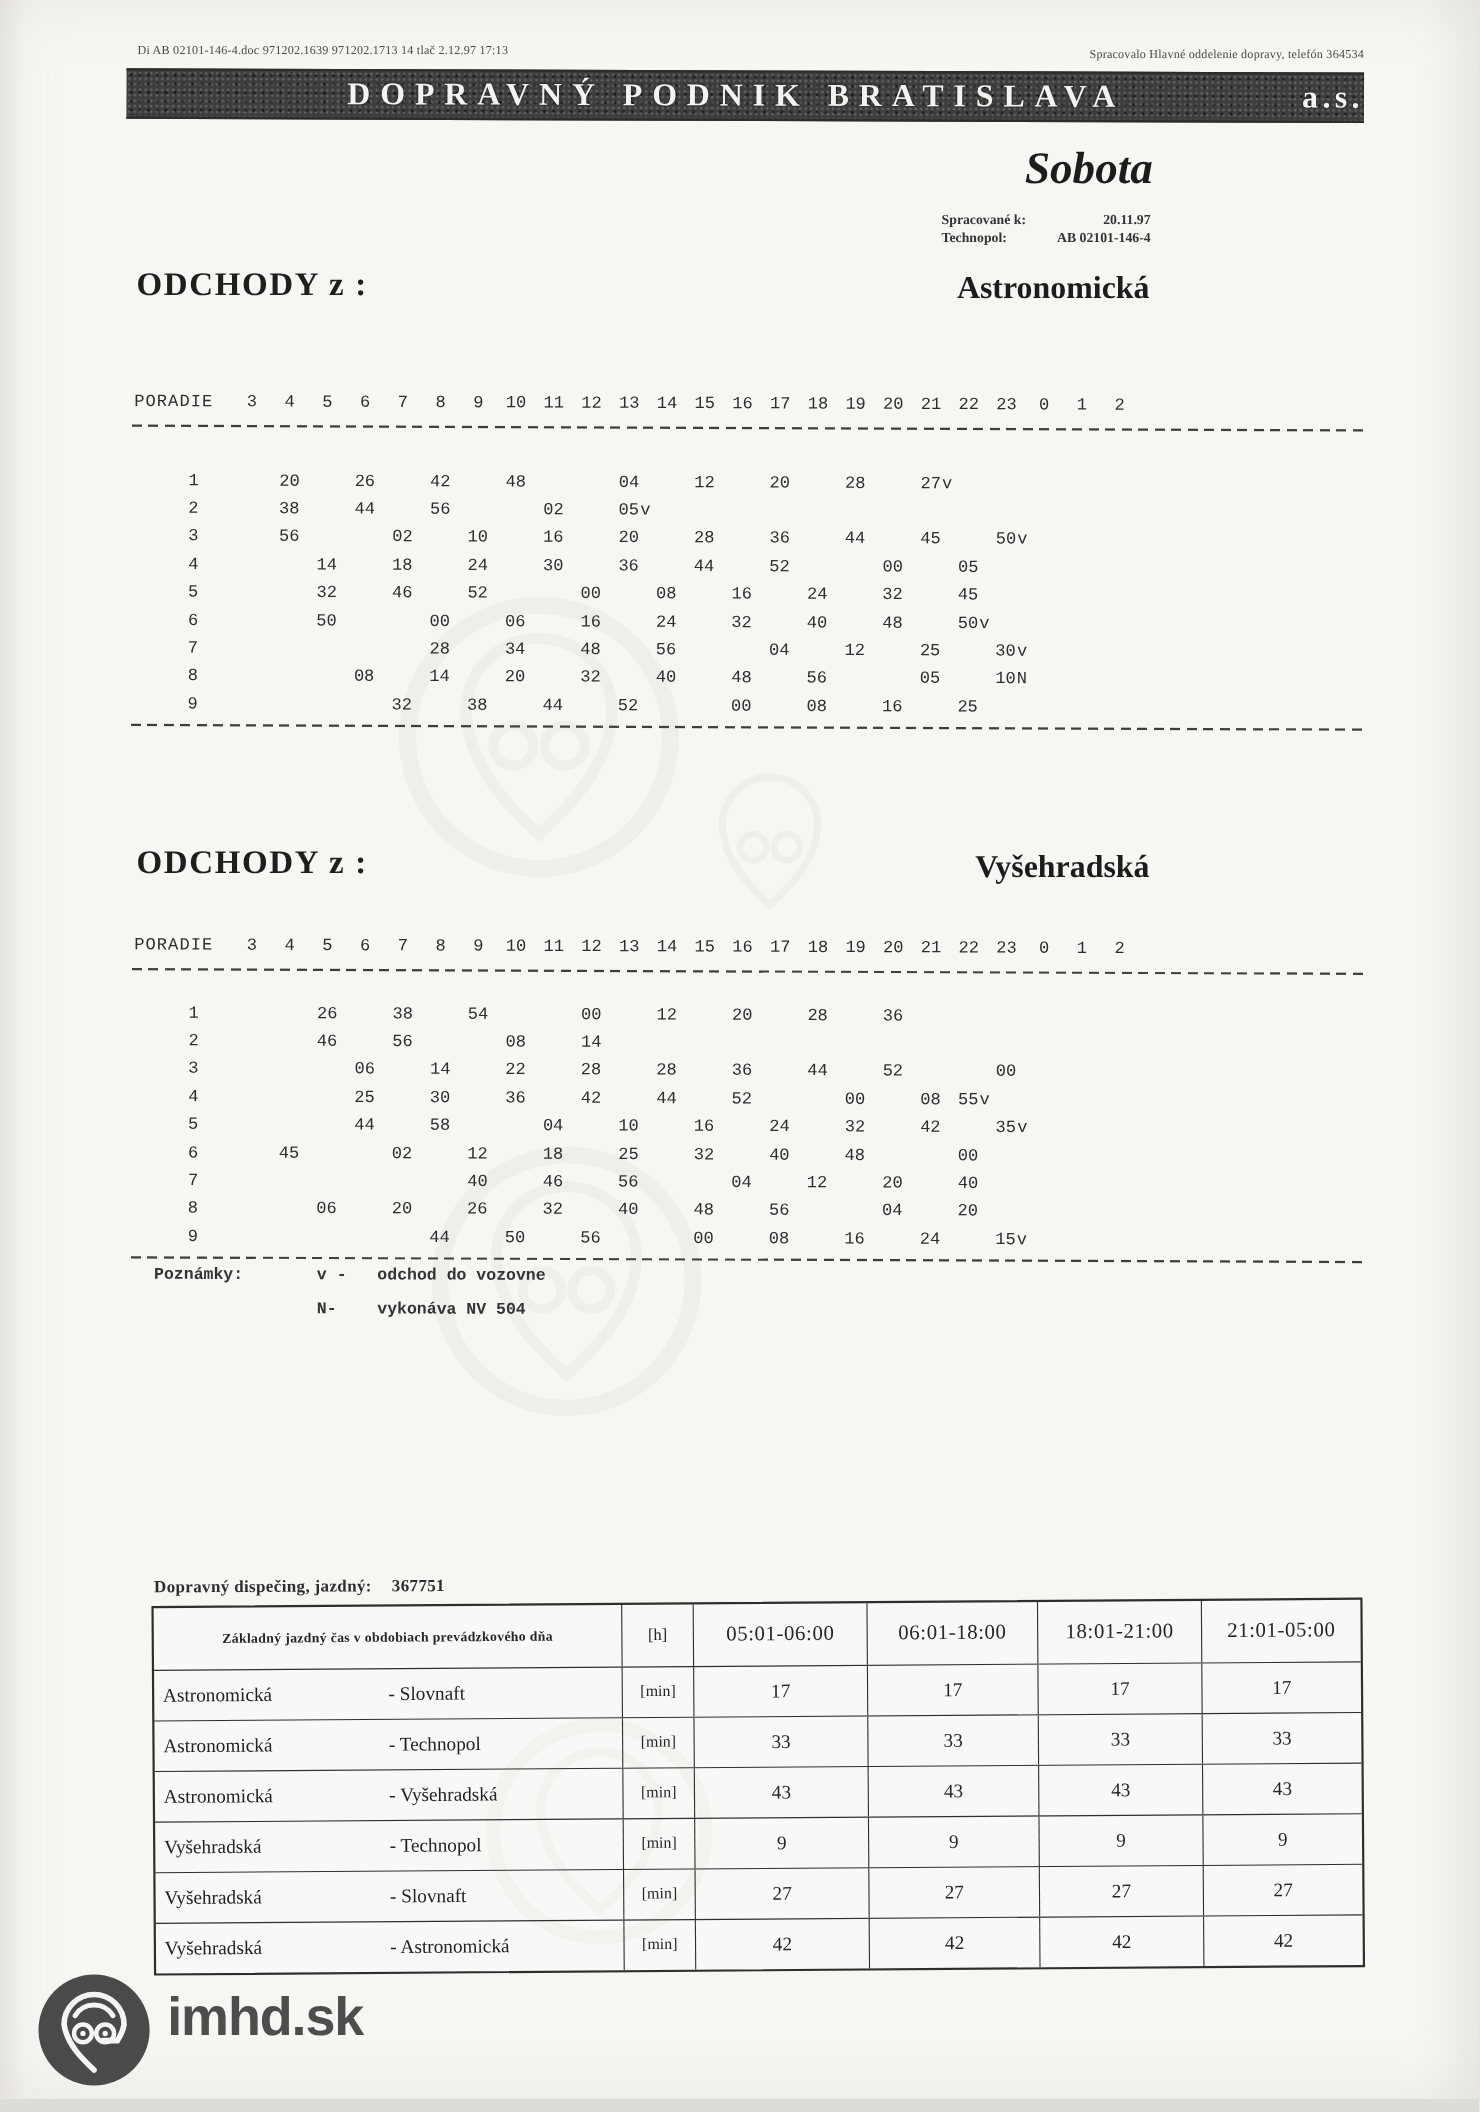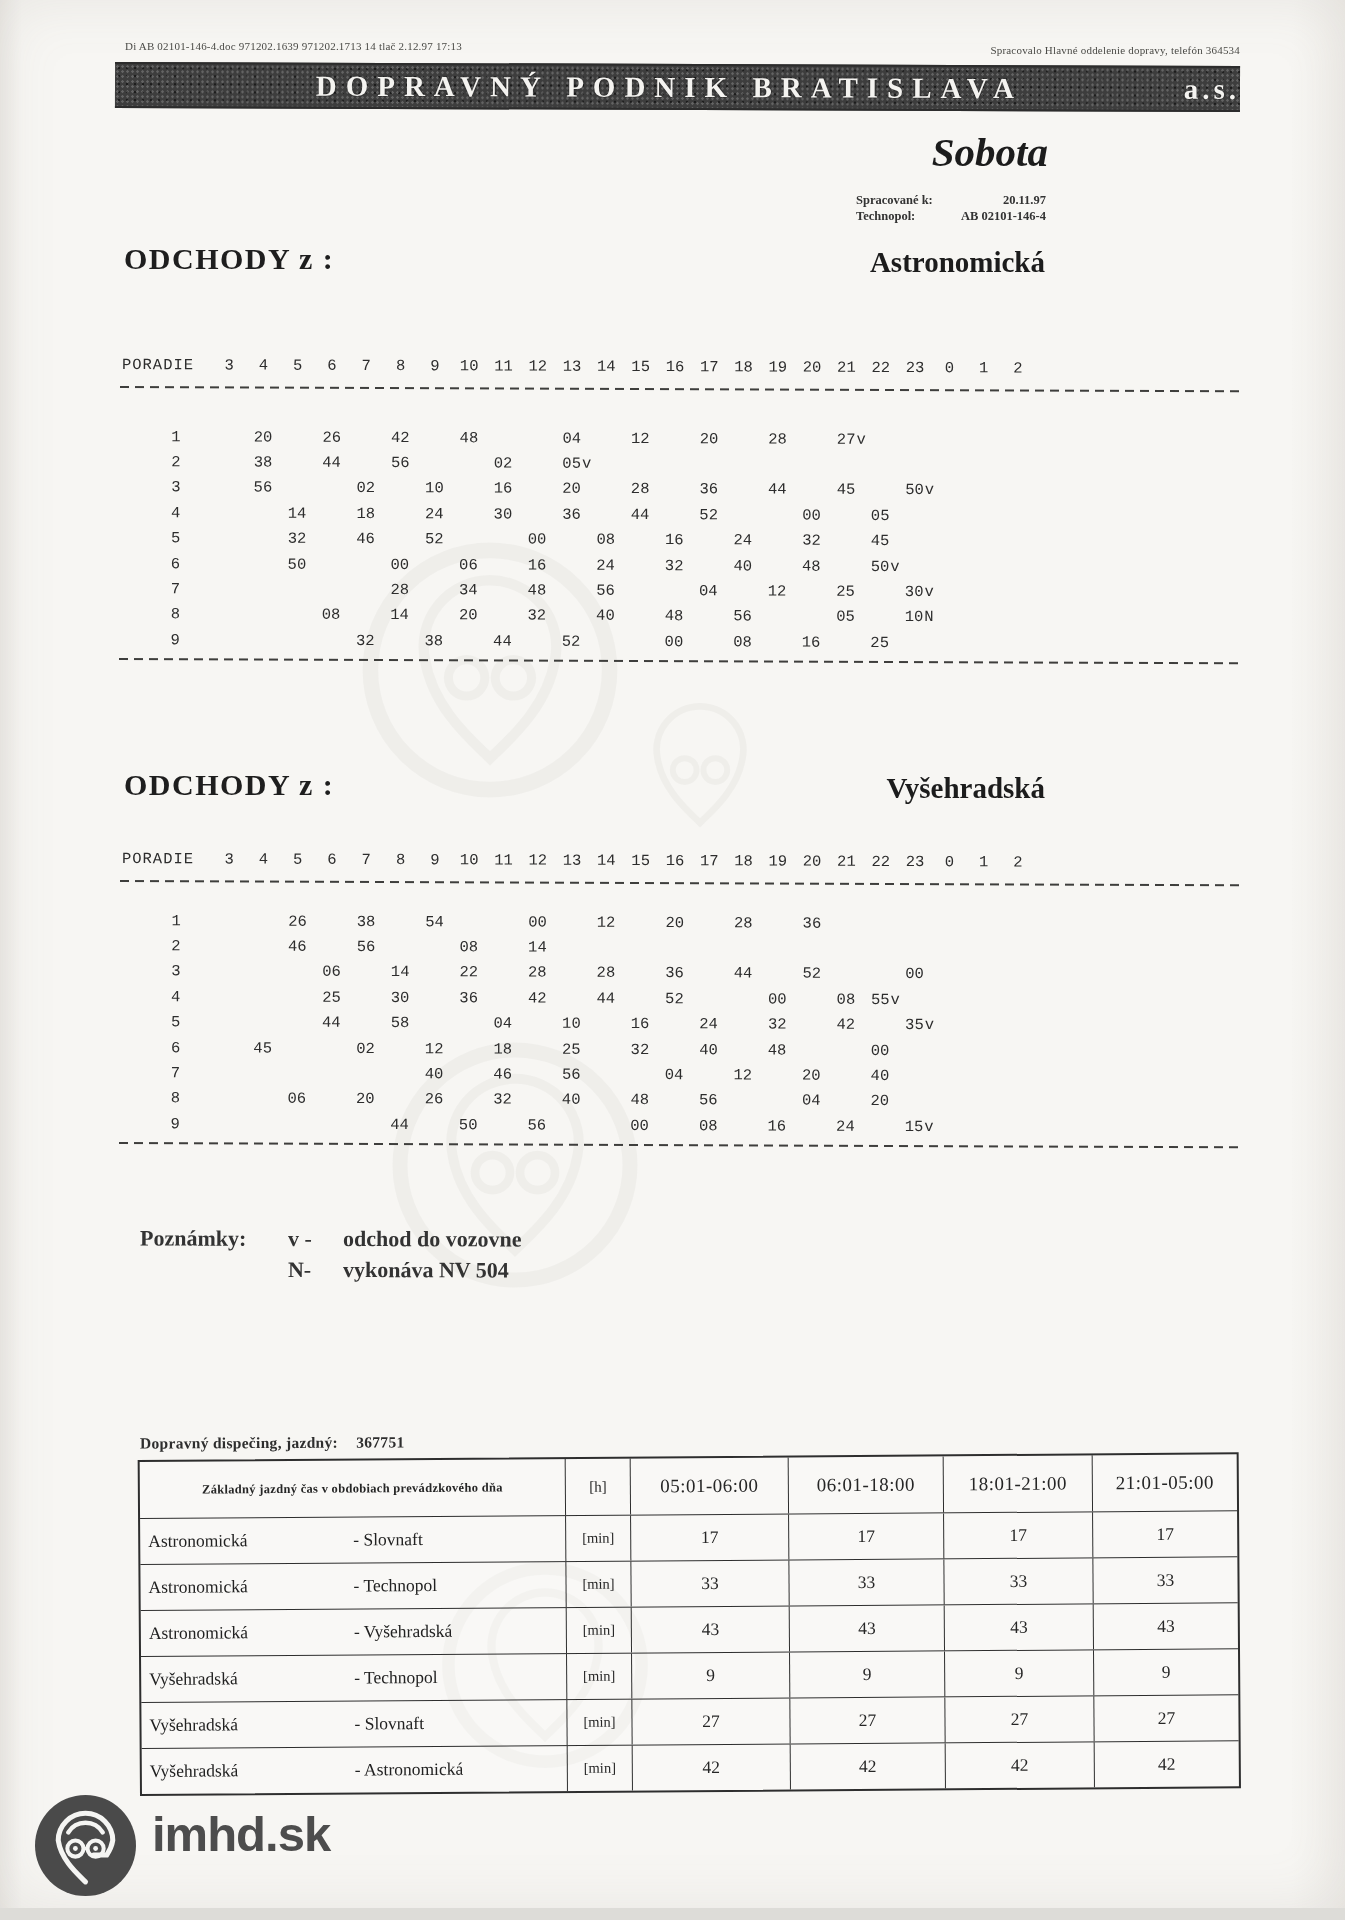--- a/index.html
+++ b/index.html
@@ -53,21 +53,21 @@
   .tt-poradie-h{text-align:left;padding-left:2px;letter-spacing:1px;}
   .tt-h{text-align:center;}
   .tt-p{text-align:right;padding-right:31px;}
   .tt-c{position:relative;text-align:center;white-space:nowrap;}
   .tt-c .sfx{position:absolute;margin-left:1px;}
   .dash{height:2px;width:1120px;background:repeating-linear-gradient(90deg,#3e3e3c 0 9px,transparent 9px 15px);}
   .dash-top{margin-top:8px;}
   .tt-a .tt-body{margin-top:36px;} .tt-v .tt-body{margin-top:26px;}
   .dash-bot{margin-top:5px;}
   
-  .notes{position:absolute;left:140px;top:1223px;font-size:22px;font-weight:bold;color:#333;transform:rotate(.15deg);}
+  .notes{position:absolute;left:140px;top:1144px;font-size:15px;font-weight:bold;color:#333;transform:rotate(.15deg);font-family:Liberation Mono, monospace;}
   .notes .nrow{display:grid;grid-template-columns:148px 55px auto;line-height:31px;}
   
   .dispatch{position:absolute;left:140px;top:1434px;font-size:15.5px;font-weight:bold;color:#2e2e2e;transform:rotate(-.25deg);letter-spacing:.3px;}
   .dispatch .phone{margin-left:14px;}
   .ttable{position:absolute;left:140px;top:1460px;width:1097px;border:2px solid #2e2e2e;
           transform:rotate(-.4deg);transform-origin:left bottom;background:rgba(255,255,255,.25);}
   .trow{display:grid;grid-template-columns:425px 65px 158px 155px 149px 145px;border-top:1.6px solid #2e2e2e;}
   .trow:first-child{border-top:none;}
   .trow>div{border-left:1.6px solid #2e2e2e;display:flex;align-items:center;justify-content:center;}
   .trow>div:first-child{border-left:none;}

